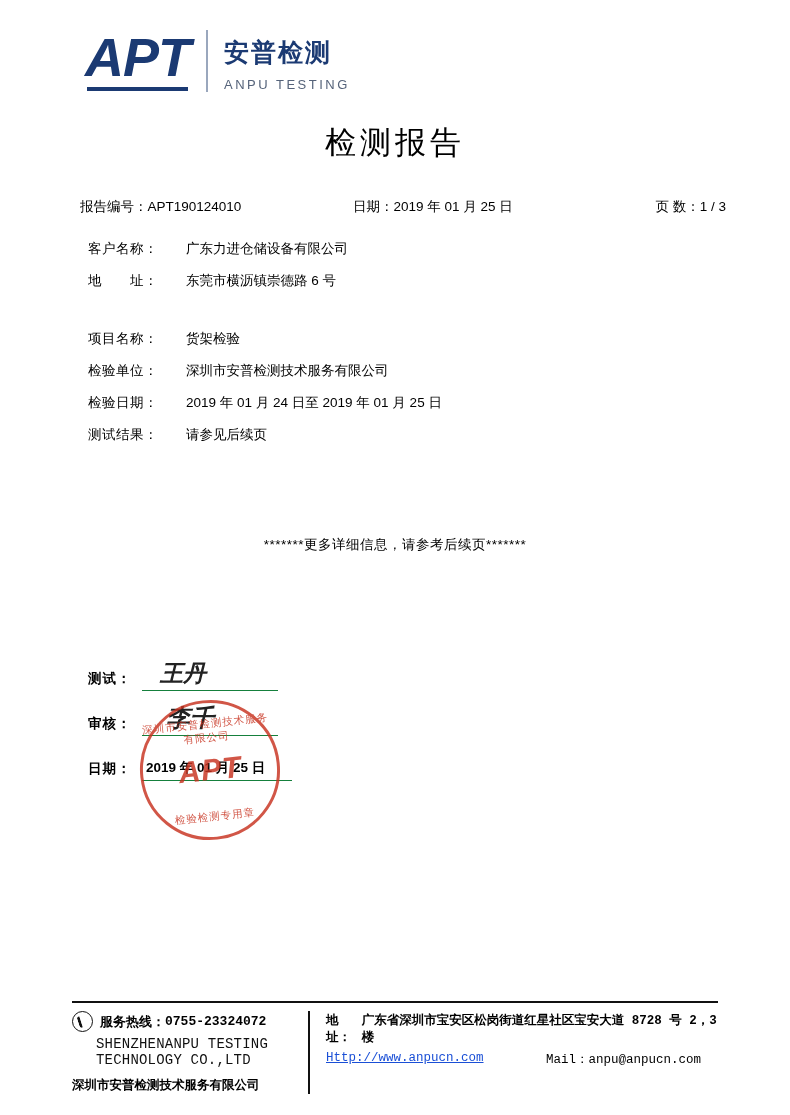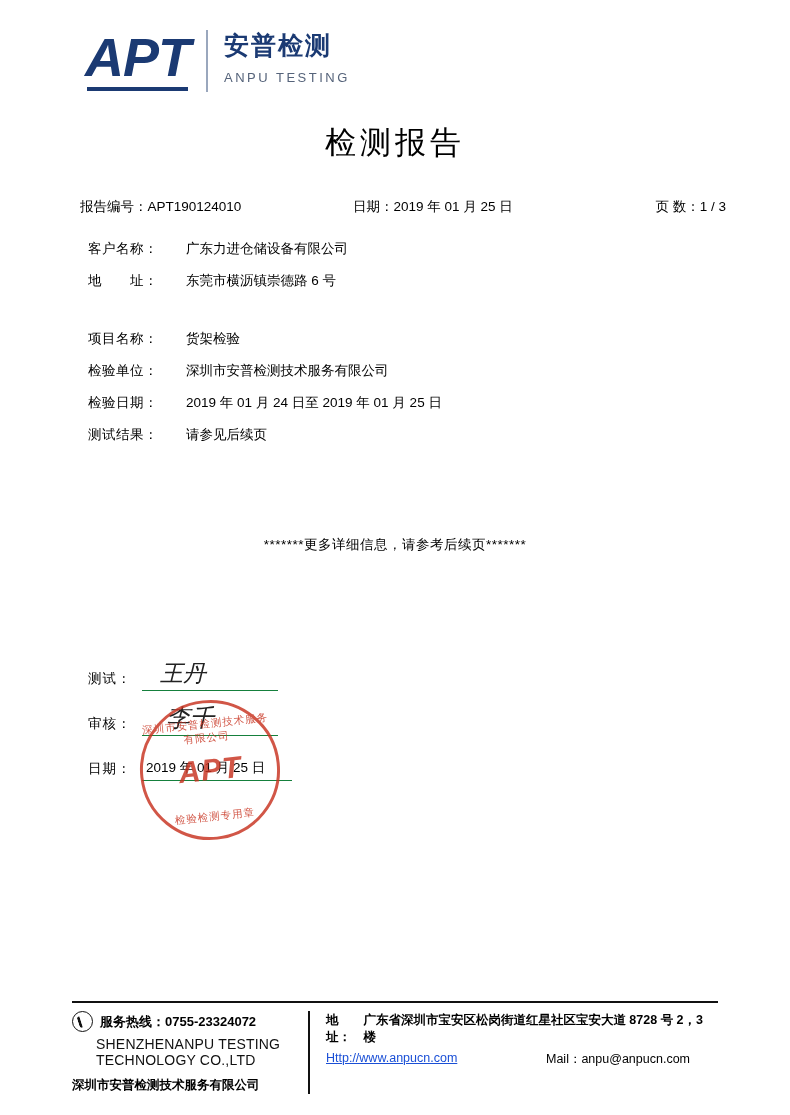--- a/index.html
+++ b/index.html
@@ -42,21 +42,21 @@
     bottom: -7px;
     height: 4px;
     background: #1b3a73;
   }
   .logo-right {
     margin-left: 16px;
     padding-left: 16px;
     border-left: 2px solid #9aa7bd;
     display: flex;
     flex-direction: column;
-    justify-content: flex-start;
+    justify-content: flex-end;
     height: 62px;
   }
   .logo-cn {
     font-size: 25px;
     font-weight: bold;
     color: #1b3a73;
     letter-spacing: 2px;
     line-height: 1.2;
   }
   .logo-en {
@@ -130,20 +130,21 @@
     position: absolute;
     top: 660px;
     left: 88px;
     font-size: 13.5px;
   }
   .sign-row {
     display: flex;
     align-items: flex-end;
     height: 31px;
     margin-bottom: 14px;
+    font-weight: bold;
   }
   .sign-row .s-label {
     width: 54px;
     flex: 0 0 54px;
     letter-spacing: 1px;
     padding-bottom: 3px;
   }
   .sign-row .s-line {
     width: 136px;
     border-bottom: 1px solid #15803d;
@@ -212,20 +213,21 @@
   .stamp .stamp-arc-top { top: 14px; }
   .stamp .stamp-arc-bottom { bottom: 13px; }
 
   
   .footer {
     position: absolute;
     left: 0;
     bottom: 22px;
     width: 100%;
     height: 92px;
+    font-family: Liberation Mono, monospace;
   }
   .footer-rule {
     position: absolute;
     top: 0;
     left: 72px;
     width: 646px;
     height: 2px;
     background: #111;
   }
   .footer-inner {

